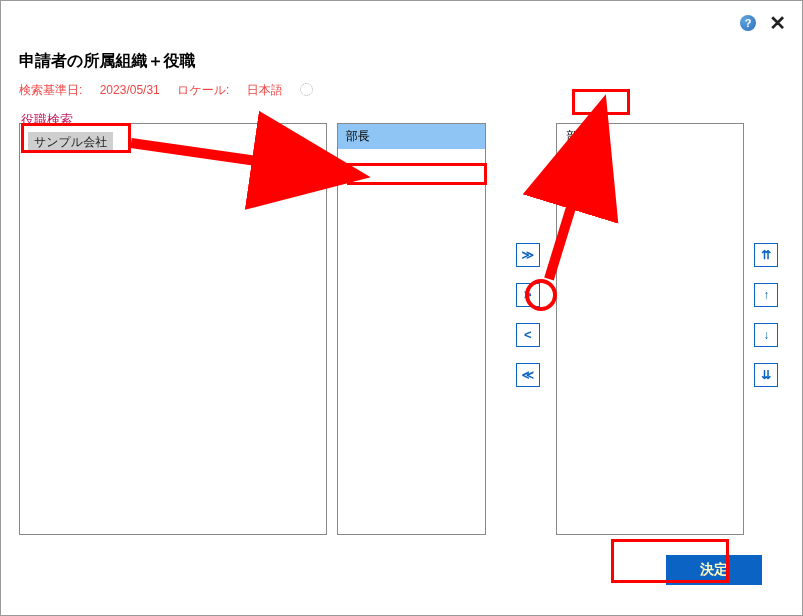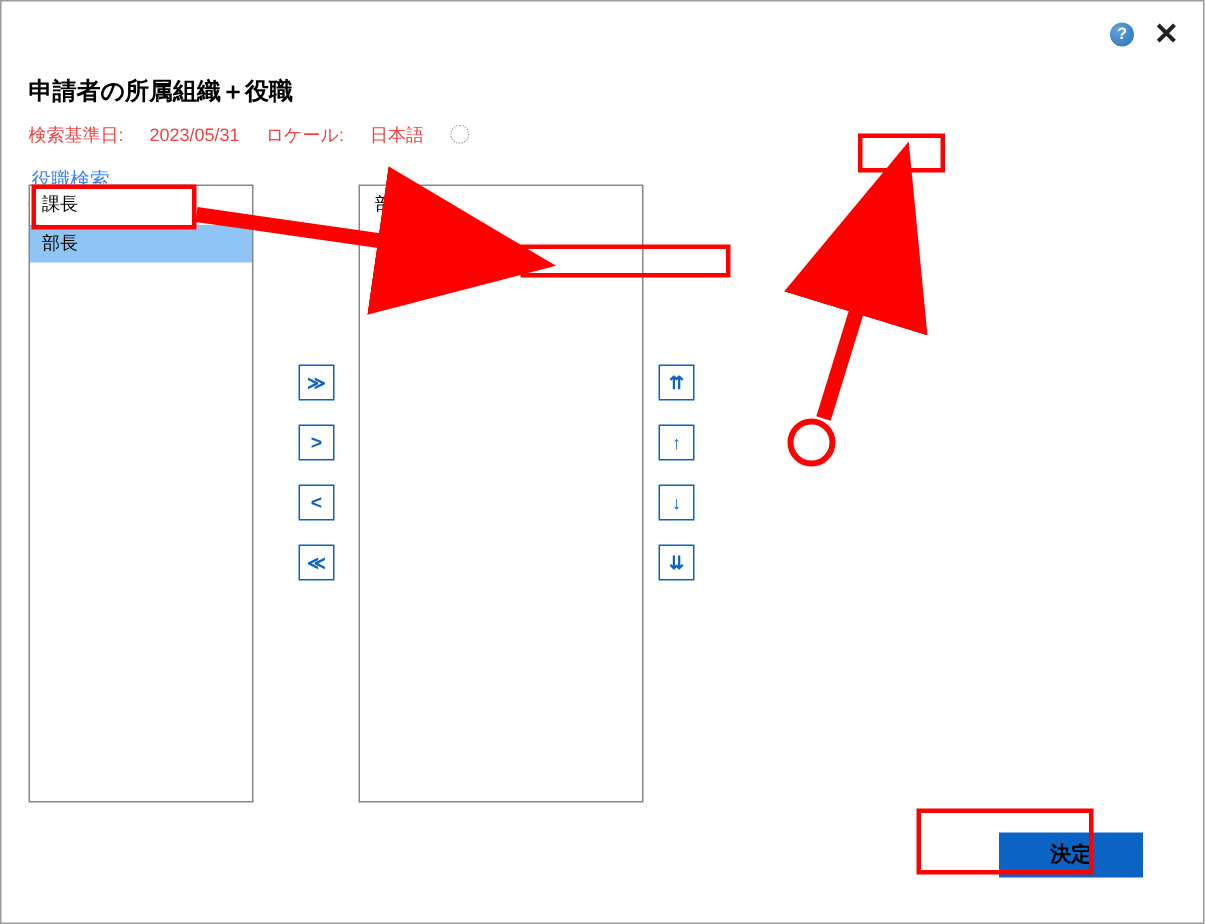--- a/index.html
+++ b/index.html
@@ -53,21 +53,21 @@
       border: 1px dotted #aaa;
       border-radius: 50%;
       vertical-align: middle;
       position: relative;
       top: -1px;
     }
     .tabs { padding: 0 18px; border-bottom: none; }
     .tab-btn {
       display: inline-block;
       padding: 6px 2px;
-      color: #3b82f6;
+      color: #be185d;
       font-size: 13px;
       border-bottom: 2px solid #0b63c4;
       cursor: pointer;
     }
     .panels {
       position: absolute;
       top: 122px;
       left: 18px;
       right: 18px;
       bottom: 80px;
@@ -137,21 +137,21 @@
       font-weight: bold;
     }
     .sq-btn.solid-text { font-size: 13px; }
 
     .decide-btn {
       position: absolute;
       right: 40px;
       bottom: 30px;
       width: 96px; height: 30px;
       background: #0b63c4;
-      color: #000000;
+      color: #fef9c3;
       border: none;
       font-size: 14px;
       font-weight: bold;
       cursor: pointer;
     }
 
     
     .ann-box {
       position: absolute;
       border: 3px solid #ff0000;
@@ -185,23 +185,25 @@
   <span>日本語</span>
   <span class="gear-icon"></span>
 </div>
 
 <div class="tabs">
   <span class="tab-btn">役職検索</span>
 </div>
 
 <div class="panels">
 
+  <div class="tree-panel">
+    <span class="tree-item">サンプル会社</span>
+  </div>
 
   <div class="list-panel">
-    <div class="list-item">課長</div>
     <div class="list-item selected">部長</div>
   </div>
 
   <div class="spacer-col"></div>
 
   <div class="mid-buttons">
     <button class="sq-btn">≫</button>
     <button class="sq-btn solid-text">&gt;</button>
     <button class="sq-btn solid-text">&lt;</button>
     <button class="sq-btn">≪</button>

